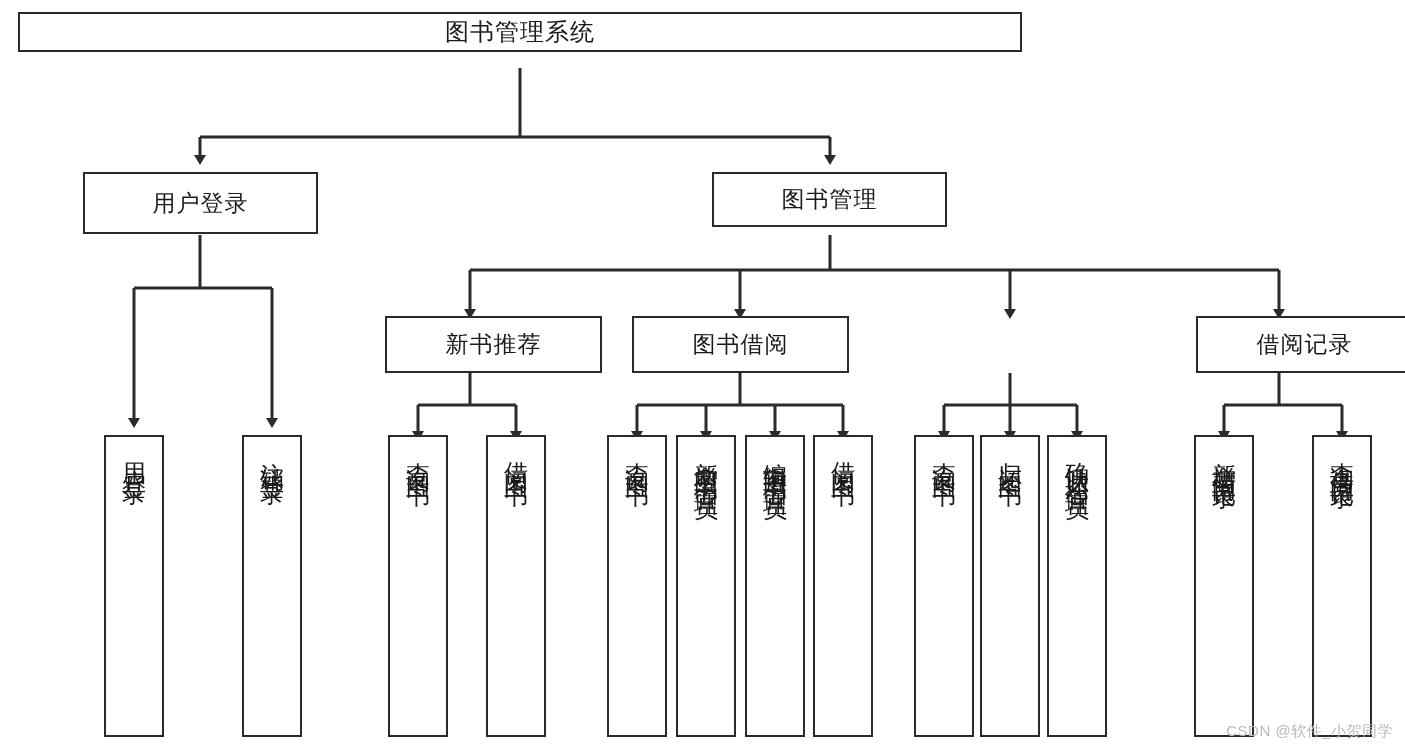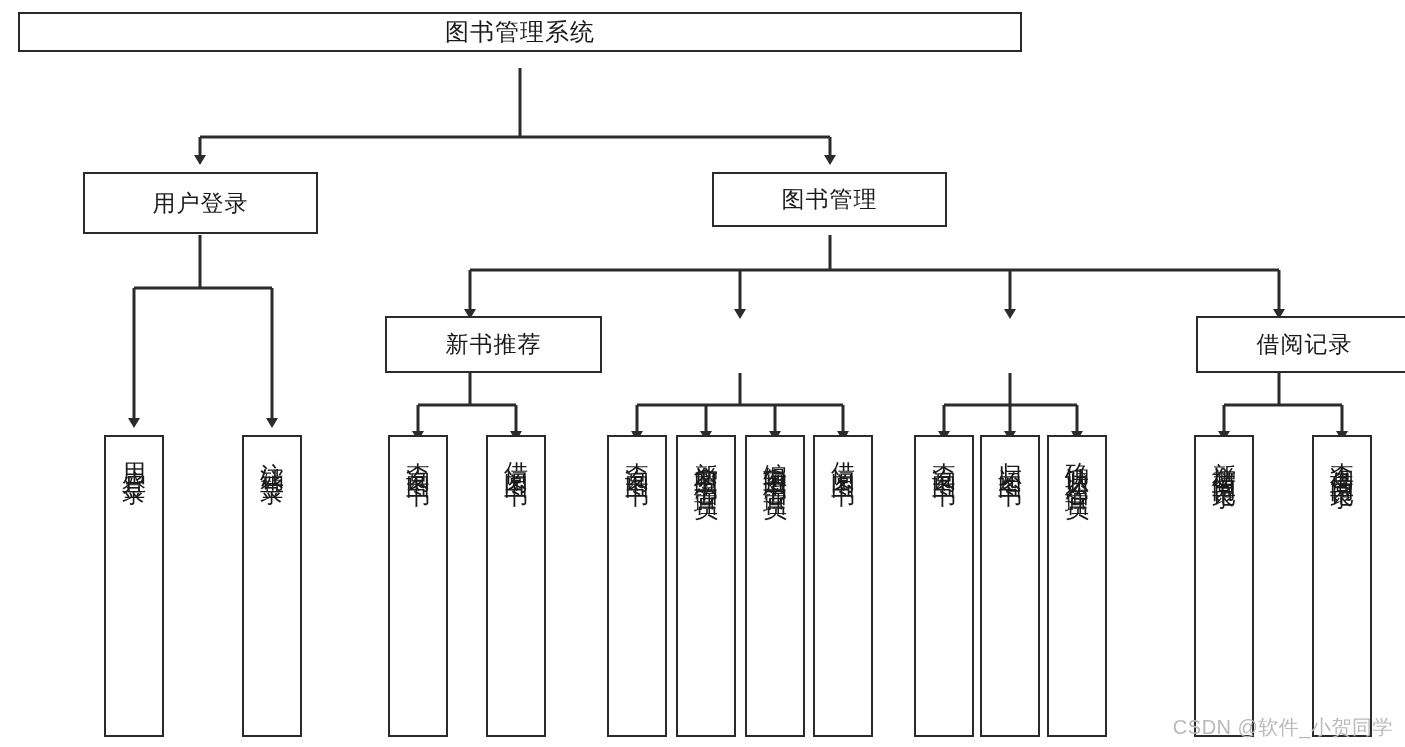--- a/index.html
+++ b/index.html
@@ -50,21 +50,21 @@
     font-size:24px;
     letter-spacing:7px;
     line-height:1;
     white-space:nowrap;
   }
   .node.leaf.tall .label{letter-spacing:5px;}
   .watermark{
     position:absolute;
     right:12px;
     bottom:6px;
-    font-size:20px;
+    font-size:15px;
     color:#b9b9b9;
     letter-spacing:.5px;
     white-space:nowrap;
     user-select:none;
   }
 </style>
 </head>
 <body>
 
 <div id="canvas">
@@ -130,20 +130,23 @@
   </div>
 
   <div class="node" style="left:712px; top:172px; width:235px; height:55px;">
     <span class="label">图书管理</span>
   </div>
 
   <div class="node" style="left:362px; top:316px; width:217px; height:57px;margin-left:23px;">
     <span class="label">新书推荐</span>
   </div>
 
+  <div class="node" style="left:632px; top:316px; width:217px; height:57px;">
+    <span class="label">图书借阅</span>
+  </div>
 
 
   <div class="node" style="left:1171px; top:316px; width:217px; height:57px;margin-left:25px;">
     <span class="label">借阅记录</span>
   </div>
 
   <div class="node leaf" style="left:104px; top:435px; width:60px; height:302px;">
     <span class="label">用户登录</span>
   </div>
 

